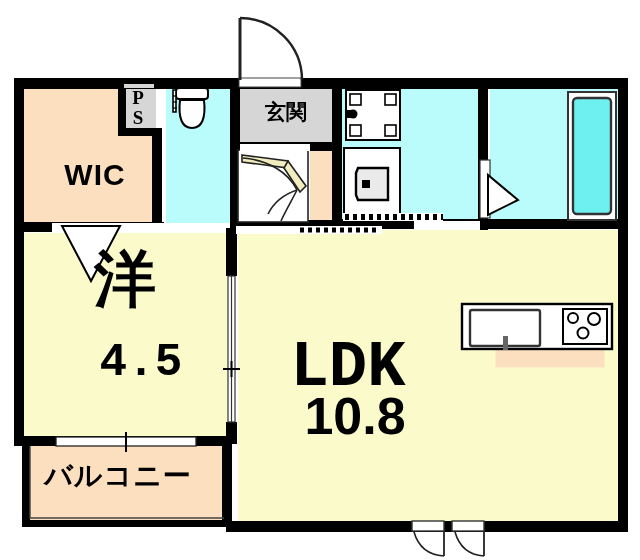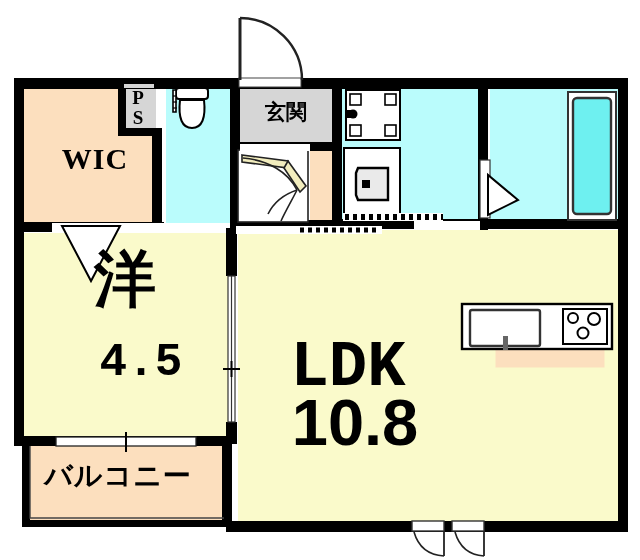--- a/index.html
+++ b/index.html
@@ -24,28 +24,28 @@
   }
   .lbl {
     position: absolute;
     color: #000000;
     font-weight: bold;
     text-align: center;
     white-space: nowrap;
     line-height: 1;
     user-select: none;
   }
-  .lbl-wic   { left: 30px;  top: 144px; width: 130px; font-size: 30px; letter-spacing: 1px; font-family: Liberation Serif, serif; }
+  .lbl-wic   { left: 30px;  top: 160px; width: 130px; font-size: 30px; letter-spacing: 1px; font-family: Liberation Sans, sans-serif; }
   .lbl-ps-p  { left: 126px; top: 88px;  width: 24px;  font-size: 19px; font-family: "Liberation Serif", serif; }
   .lbl-ps-s  { left: 126px; top: 108px; width: 24px;  font-size: 19px; font-family: "Liberation Serif", serif; }
   .lbl-genkan{ left: 245px; top: 102px; width: 82px;  font-size: 21px; font-family: "DejaVu Sans", sans-serif; font-weight: bold; }
   .lbl-yo    { left: 70px;  top: 248px; width: 110px; font-size: 62px; font-family: "DejaVu Sans", sans-serif; font-weight: bold; }
   .lbl-yo-n  { left: 76px;  top: 340px; width: 130px; font-size: 46px; font-family: Liberation Mono, monospace; }
   .lbl-ldk   { left: 248px; top: 300px; width: 200px; font-size: 64px; font-family: Liberation Mono, monospace; margin-top: 36px; }
-  .lbl-ldk-n { left: 255px; top: 390px; width: 200px; font-size: 65px; font-family: "Liberation Sans", sans-serif; }
+  .lbl-ldk-n { left: 255px; top: 390px; width: 200px; font-size: 52px; font-family: "Liberation Sans", sans-serif; }
   .lbl-balc  { left: 28px;  top: 462px; width: 180px; font-size: 28px; font-family: "DejaVu Sans", sans-serif; font-weight: bold; letter-spacing: 1px;}
 </style>
 </head>
 <body>
 
 <div id="plan">
 
   <svg class="svg-layer" viewBox="0 0 640 560" xmlns="http://www.w3.org/2000/svg">
 
     <rect x="22" y="88" width="134" height="135" fill="#FCDFBE"></rect>

